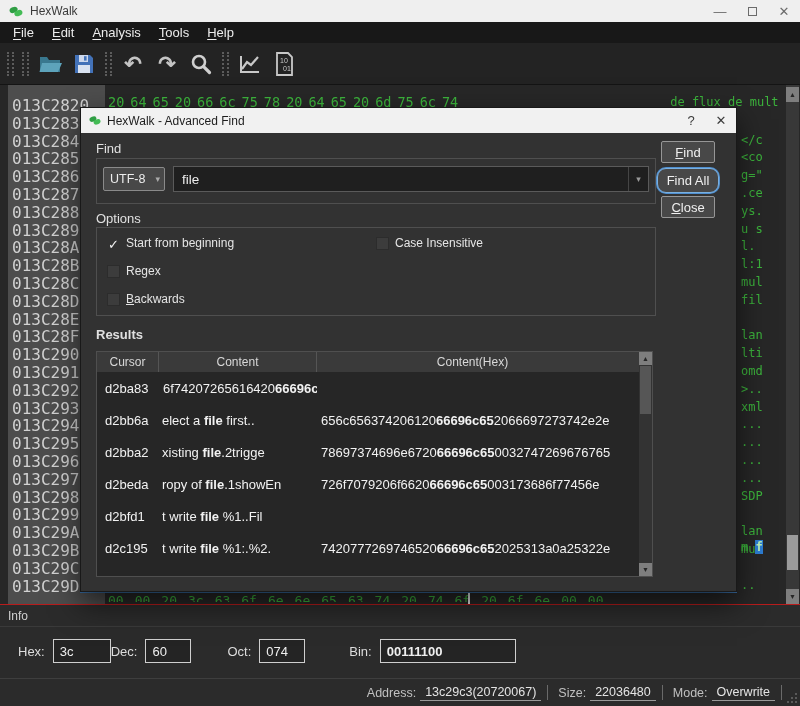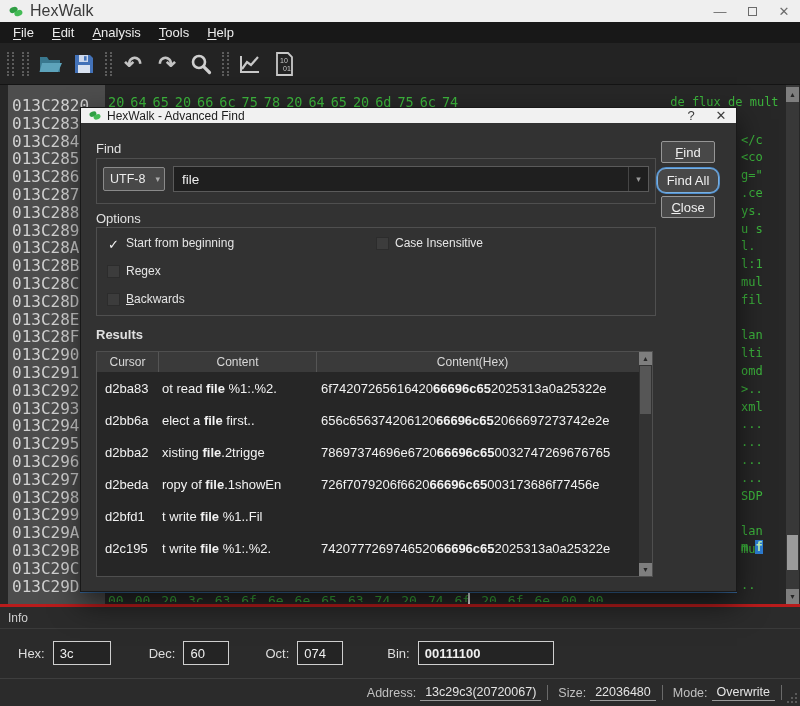--- a/index.html
+++ b/index.html
@@ -5,21 +5,21 @@
   * { margin:0; padding:0; box-sizing:border-box; }
   html,body { background:#111; }
   .app {
     position:relative; width:800px; height:706px; overflow:hidden;
     background:#262626; font-family:"Liberation Sans", sans-serif;
     -webkit-font-smoothing:antialiased;
   }
   
   .titlebar { height:22px; background:#efefef; display:flex; align-items:center; }
   .titlebar .logo { margin-left:8px; }
-  .titlebar .wtitle { margin-left:6px; font-size:16px; color:#3a3a3a; }
+  .titlebar .wtitle { margin-left:6px; font-size:12px; color:#3a3a3a; }
   .wctrls { margin-left:auto; display:flex; height:100%; }
   .wbtn { width:32px; height:100%; display:flex; align-items:center; justify-content:center;
           color:#6b6b6b; font-size:13px; }
   .maxbox { width:9px; height:9px; border:1px solid #6b6b6b; }
   
   .menubar { height:21px; background:#181818; display:flex; align-items:center; padding-left:4px; }
   .menu-item { padding:2px 9px; font-size:13px; color:#ececec; }
   .menu-item u { text-underline-offset:2px; }
   
   .toolbar { height:42px; background:#232323; border-bottom:1px solid #141414;
@@ -45,21 +45,21 @@
   .caret { position:absolute; left:468px; top:507px; width:2px; height:12px; background:#eeeeee; }
   .ws-scroll { position:absolute; right:1px; top:0; width:13px; height:100%; background:#383838; }
   .sbtn { position:absolute; left:0; width:13px; height:15px; background:#7e7e7e; color:#262626;
           font-size:7px; display:flex; align-items:center; justify-content:center; }
   .ws-scroll .up { top:2px; } .ws-scroll .down { bottom:0; }
   .ws-thumb { position:absolute; left:1px; width:11px; top:450px; height:35px; background:#9b9b9b; }
   
   .dialog { position:absolute; left:80px; top:107px; width:657px; height:485px;
             background:#323232; border:1px solid #191919; z-index:20;
             box-shadow:0 12px 28px rgba(0,0,0,.6), 0 1px 0 #3a6ea5; }
-  .dlg-title { height:15px; background:#f1f1f1; display:flex; align-items:center; padding-left:7px; }
+  .dlg-title { height:25px; background:#f1f1f1; display:flex; align-items:center; padding-left:7px; }
   .dlg-title .dtext { margin-left:5px; font-size:12px; color:#1d1d1d; }
   .dlg-tbtn { width:30px; height:100%; display:flex; align-items:center; justify-content:center;
               color:#3c3c3c; font-size:13px; }
   .dlg-tbtn:first-of-type { margin-left:auto; }
   .dlg-label { position:absolute; font-size:13px; color:#e0e0e0; }
   .frame { position:absolute; border:1px solid #4f4f4f; }
   .combo-enc { position:absolute; left:22px; top:59px; width:62px; height:24px; background:#484848;
                border:1px solid #8a8a8a; border-radius:2px; display:flex; align-items:center;
                font-size:12.5px; color:#ededed; padding-left:6px; }
   .combo-enc .arr { margin-left:auto; margin-right:4px; color:#aaaaaa; font-size:9px; }
@@ -90,21 +90,21 @@
   .cell { font-size:13px; color:#f2f2f2; white-space:nowrap; overflow:hidden; }
   .cell.cur { padding-left:8px; }
   .cell.con { padding-left:3px; }
   .cell.hex { padding-left:4px; }
   .cell b { font-weight:bold; }
   .res-scroll { position:absolute; right:0; top:0; bottom:0; width:13px; background:#333333; }
   .res-scroll .sbtn { height:13px; }
   .res-scroll .up { top:0; } .res-scroll .down { bottom:0; }
   .res-thumb { position:absolute; left:1px; width:11px; top:14px; height:48px; background:#565656; }
   
-  .info-panel { height:74px; background:#2b2b2b; border-top:3px solid #b91c1c; }
+  .info-panel { height:74px; background:#2b2b2b; border-top:1px solid #b91c1c; }
   .info-label { padding:4px 0 0 8px; font-size:12px; color:#cfcfcf; border-bottom:1px solid #3a3a3a;
                 padding-bottom:3px; width:100%; }
   .fields { display:flex; align-items:center; margin-top:12px; }
   .flabel { font-size:13px; color:#dddddd; }
   .fbox { height:24px; border:1px solid #cfcfcf; background:#242424; color:#efefef;
           font-size:13px; display:flex; align-items:center; padding-left:6px; margin-left:8px; }
   
   .statusbar { height:28px; background:#2b2b2b; border-top:1px solid #3e3e3e; display:flex;
                align-items:center; justify-content:flex-end; padding-right:18px; font-size:12.5px;
                position:relative; }
@@ -345,21 +345,20 @@
     <div class="dlg-label" style="left:15px; top:219px;font-weight:bold;">Results</div>
     <div class="results">
       <div class="rheader" id="rheader">
           <div class="hcell">Cursor</div>
           <div class="hcell">Content</div>
           <div class="hcell">Content(Hex)</div>
         </div>
       <div id="rbody">
           <div class="rrow">
             <div class="cell cur">d2ba83</div>
-            <div class="cell con">ot read <b>file</b> %1:.%2.</div>
             <div class="cell hex">6f74207265616420<b>66696c65</b>2025313a0a25322e</div>
           </div>
           <div class="rrow">
             <div class="cell cur">d2bb6a</div>
             <div class="cell con">elect a <b>file</b> first..</div>
             <div class="cell hex">656c656374206120<b>66696c65</b>2066697273742e2e</div>
           </div>
           <div class="rrow">
             <div class="cell cur">d2bba2</div>
             <div class="cell con">xisting <b>file</b>.2trigge</div>
@@ -391,21 +390,21 @@
         <div class="sbtn down">▼</div>
       </div>
     </div>
   </div>
 
   <div class="info-panel">
     <div class="info-label">Info</div>
     <div class="fields" id="infofields">
         <span class="flabel" style="margin-left: 18px;">Hex:</span>
         <span class="fbox" style="width: 58px;">3c</span>
-        <span class="flabel" style="margin-left: 38px;">Dec:</span>
+        <span class="flabel" style="">Dec:</span>
         <span class="fbox" style="width: 46px;">60</span>
         <span class="flabel" style="margin-left: 36px;">Oct:</span>
         <span class="fbox" style="width: 46px;">074</span>
         <span class="flabel" style="margin-left: 44px;">Bin:</span>
         <span class="fbox" style="width: 136px; font-weight: bold;">00111100</span>
       </div>
   </div>
 
   <div class="statusbar">
     <span class="slabel">Address:</span>

